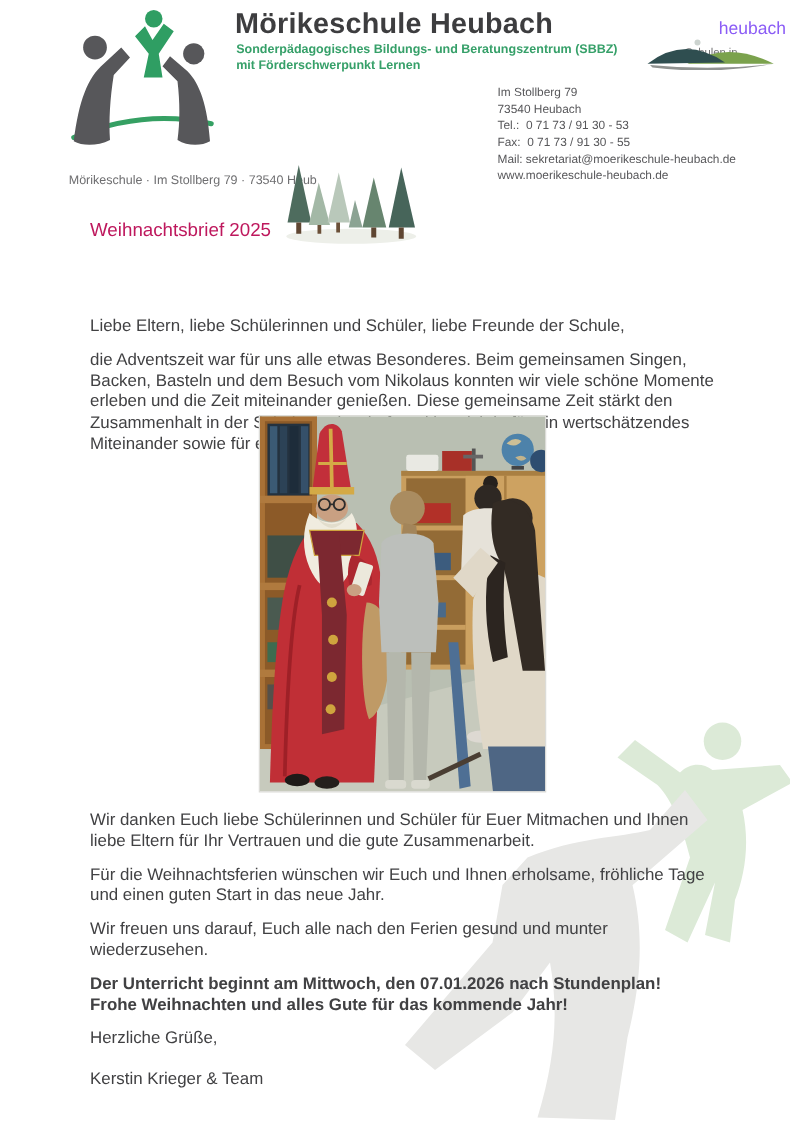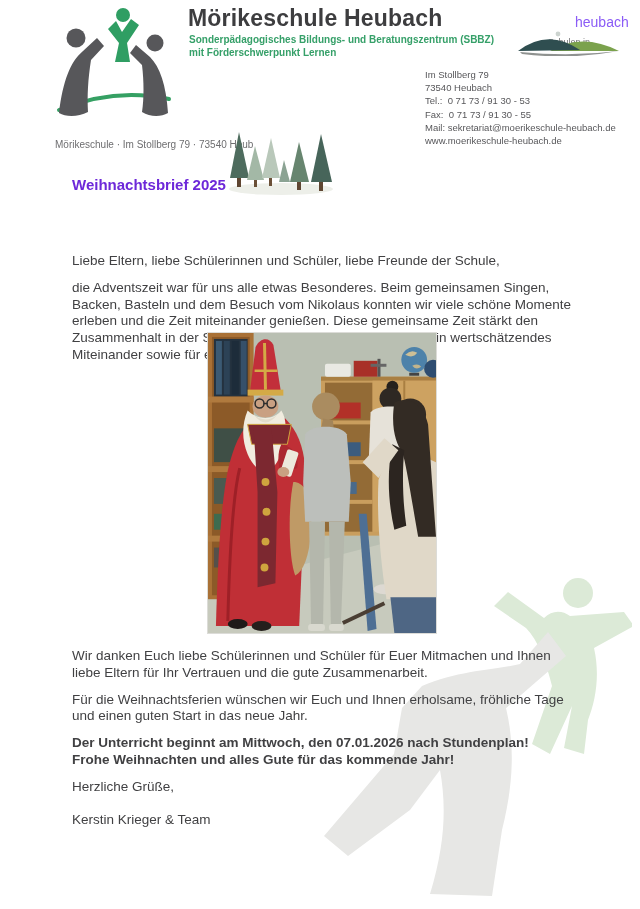--- a/index.html
+++ b/index.html
@@ -11,28 +11,28 @@
   .layer-content  { position:absolute; inset:0; z-index:2; }
 
   
   .logo-figures   { position:absolute; left:54px;  top:5px;  width:120px; height:114px; }
   .school-name    { position:absolute; left:188px; top:5px;  font-size:23px; font-weight:bold; color:#3d3d3f; letter-spacing:0.2px; }
   .school-subtitle{ position:absolute; left:189px; top:34px; font-size:10px; font-weight:bold; color:#36a069; line-height:12.5px; white-space:pre-line; }
   .partner-top    { position:absolute; left:548px; top:5px;  font-size:9px;  color:#717173;margin-top:32px; }
   .partner-bottom { position:absolute; left:575px; top:14px; font-size:14px; color:#8b5cf6; }
   .partner-hills  { position:absolute; left:516px; top:28px; width:110px; height:28px; }
 
-  .contact-block  { position:absolute; left:425px; top:68px; font-size:9.5px; line-height:13.2px; color:#57575a; }
+  .contact-block  { position:absolute; left:398px; top:68px; font-size:9.5px; line-height:13.2px; color:#57575a; }
   .contact-line   { white-space:pre; }
 
   .sender-line    { position:absolute; left:55px; top:139px; font-size:10px; color:#6e6e70; }
   .trees          { position:absolute; left:227px; top:126px; width:108px; height:72px; }
 
   
-  .letter-title   { position:absolute; left:72px; top:176px; font-size:15px; font-weight:bold; color:#6d28d9; }
+  .letter-title   { position:absolute; left:72px; top:176px; font-size:15px; font-weight:normal; color:#be185d; }
   .body-top       { position:absolute; left:72px; top:205px; width:522px; font-size:13.5px; line-height:16.8px;margin-top:48px; }
   .body-bottom    { position:absolute; left:72px; top:648px; width:522px; font-size:13.5px; line-height:16.8px; }
   .para           { margin:0 0 10px 0; white-space:pre-line; }
   .para-bold      { font-weight:bold; }
   .signature      { margin-top:16px; }
 
   .photo          { position:absolute; left:207px; top:332px; width:230px; height:302px; }
   .photo svg      { display:block; width:100%; height:100%; border:1px solid #dcdcd8; box-sizing:border-box; }
 
   .wm-green       { position:absolute; left:488px; top:568px; width:152px; height:200px; }
@@ -229,20 +229,22 @@
           <path d="M184,266 L230,266 L230,302 L188,302 Z" fill="#4e6684"></path>
         </g>
       </svg>
     </div>
 
     <div class="body-bottom">
       <p class="para">Wir danken Euch liebe Schülerinnen und Schüler für Euer Mitmachen und Ihnen
 liebe Eltern für Ihr Vertrauen und die gute Zusammenarbeit.</p>
       <p class="para">Für die Weihnachtsferien wünschen wir Euch und Ihnen erholsame, fröhliche Tage
 und einen guten Start in das neue Jahr.</p>
+      <p class="para">Wir freuen uns darauf, Euch alle nach den Ferien gesund und munter
+wiederzusehen.</p>
       <p class="para para-bold">Der Unterricht beginnt am Mittwoch, den 07.01.2026 nach Stundenplan!
 Frohe Weihnachten und alles Gute für das kommende Jahr!</p>
       <p class="para">Herzliche Grüße,</p>
       <p class="para signature">Kerstin Krieger &amp; Team</p>
     </div>
 
   </div>
 </div>
 
 </body></html>

